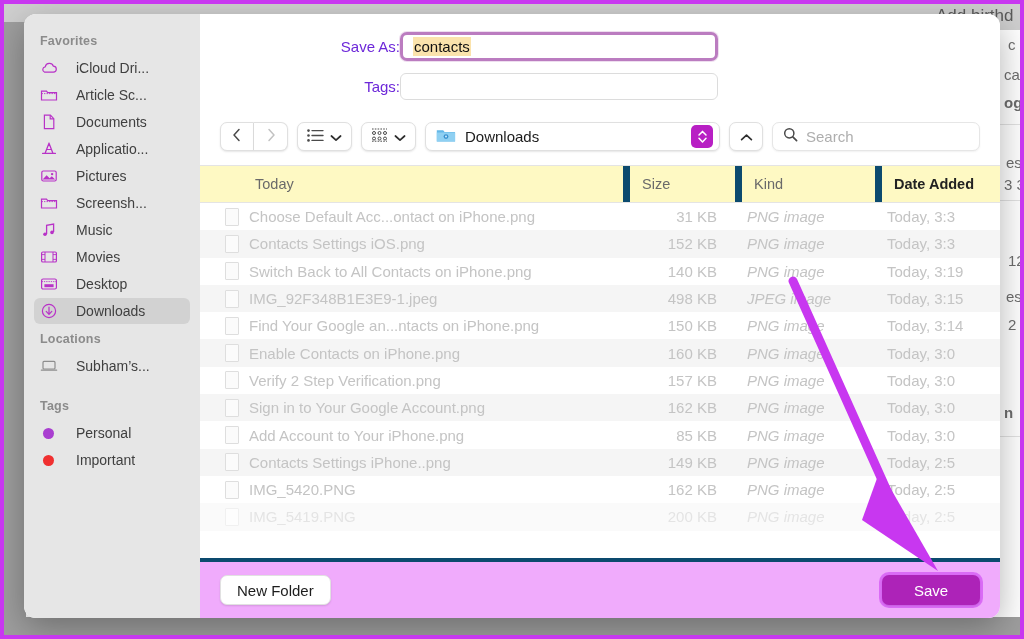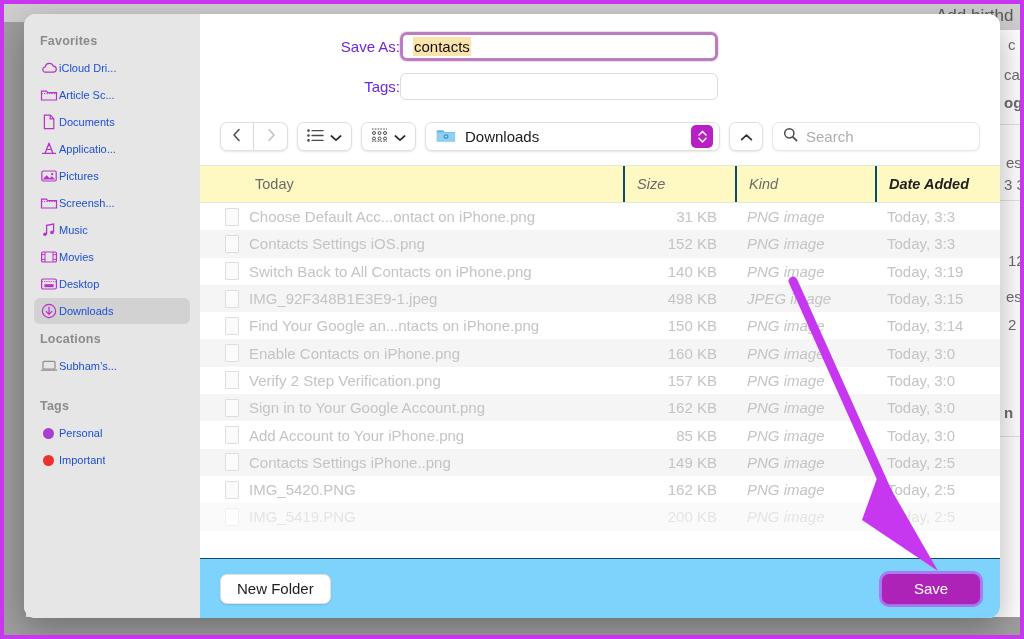--- a/index.html
+++ b/index.html
@@ -48,23 +48,23 @@
     background:#e6e6e6;
     padding:14px 0 0 0;
     overflow:hidden;
     position:relative;
   }
   .sb-head {
     font-size:12.5px; font-weight:bold; color:#8b8b8b;
     padding:6px 0 6px 16px; letter-spacing:.2px;
   }
   .sb-item {
-    display:flex; align-items:center; gap:1px;
+    display:flex; align-items:center; gap:18px;
     height:26px; margin:1px 10px; padding:0 6px;
-    border-radius:6px; font-size:11px; color:#1d4ed8;
+    border-radius:6px; font-size:14px; color:#404040;
     white-space:nowrap; overflow:hidden;
   }
   .sb-item.sel { background:#d2d2d2; }
   .sb-ico { width:18px; height:18px; flex:0 0 18px; display:block; }
   .sb-label { overflow:hidden; text-overflow:clip; }
   .tag-dot { width:11px; height:11px; border-radius:50%; flex:0 0 11px; margin-left:3px; }
 
   
   #content { flex:1; display:flex; flex-direction:column; min-width:0; position:relative; }
 
@@ -127,21 +127,21 @@
   }
   #search-ph { font-size:15px; color:#aeaeae; }
 
   
   #col-head {
     display:flex; align-items:center; height:38px;
     border-top:1px solid #e4e4e4; border-bottom:1px solid #e4e4e4;
     background:#fef9c3; font-size:14.5px; color:#6a6a6a;
   }
   .col { padding:0 12px; height:100%; display:flex; align-items:center; }
-  .col + .col { border-left:2px solid #0c4a6e;font-style:italic; }
+  .col + .col { border-left:7px solid #0c4a6e; }
   .c-name { flex:1 1 auto; min-width:0; padding-left:55px; }
   .c-size { flex:0 0 112px; }
   .c-kind { flex:0 0 140px; }
   .c-date { flex:0 0 125px; font-weight:bold; color:#222; }
 
   
   #file-list { flex:1; overflow:hidden; background:#fff; position:relative; }
   .row { display:flex; align-items:center; height:27.3px; font-size:15px; color:#c4c4c4; }
   .row:nth-child(even) { background:#f5f5f5; }
   .r-name { flex:1 1 auto; min-width:0; display:flex; align-items:center; gap:10px; padding-left:25px; }
@@ -150,21 +150,21 @@
   .r-date { flex:0 0 125px; padding-left:12px; white-space:nowrap; overflow:hidden; }
   .fname { white-space:nowrap; overflow:hidden; text-overflow:clip; }
   .thumb {
     width:14px; height:18px; flex:0 0 14px;
     border:1px solid #dedede; background:#fbfbfb; border-radius:1px;
   }
   .thumb.wide { width:19px; }
 
   
   #btn-bar {
-    height:60px; background:#7dd3fc; border-top:1px solid #0c4a6e;
+    height:60px; background:#f0abfc; border-top:4px solid #0c4a6e;
     display:flex; align-items:center; padding:0 20px;
   }
   .btn {
     height:30px; border-radius:7px; font-size:15px;
     display:flex; align-items:center; justify-content:center;
     padding:0 16px; background:#fff; color:#1d1d1d;
     border:1px solid #e1e1e1; box-shadow:0 1px 2px rgba(0,0,0,.12);
   }
   #spacer { flex:1; }
   #cancel-btn { min-width:98px; }

